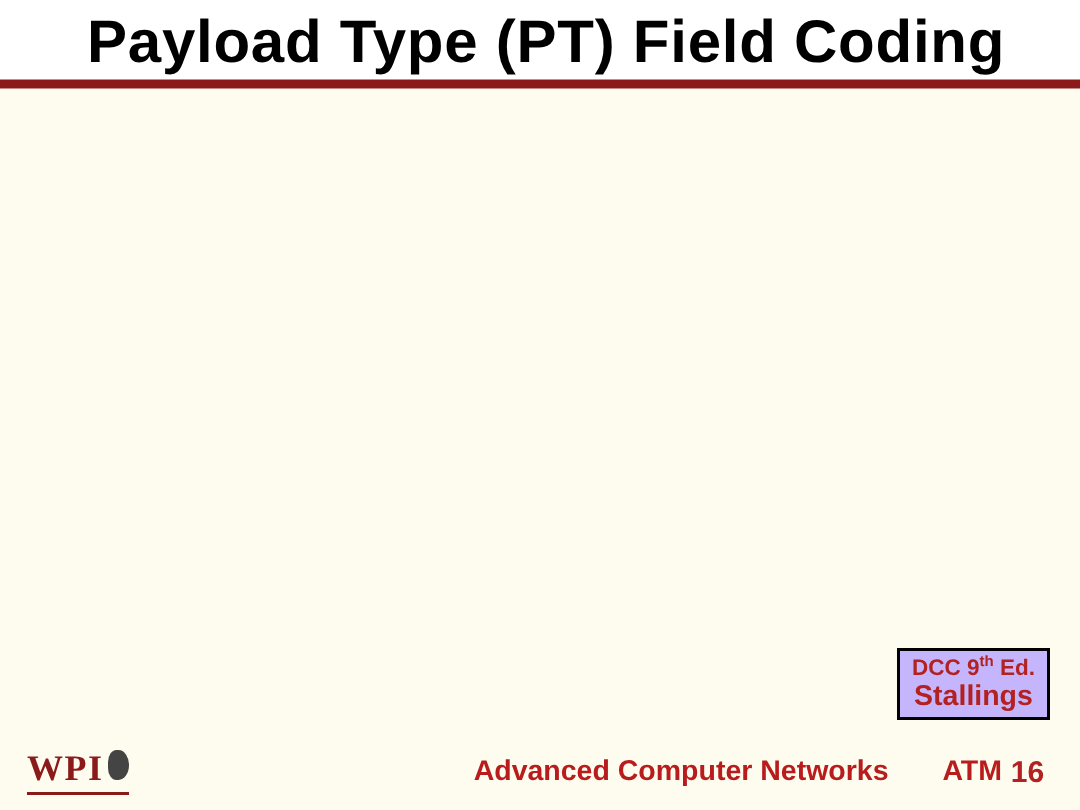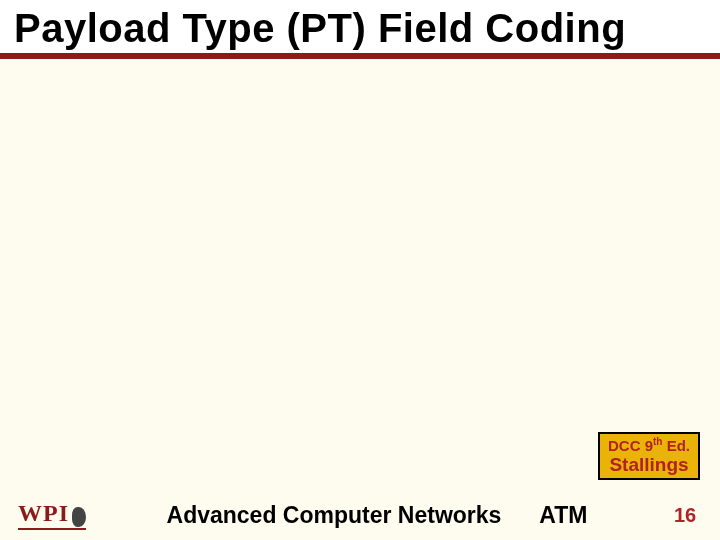--- a/index.html
+++ b/index.html
@@ -15,27 +15,28 @@
     width: 100%;
     background: #ffffff;
     border-bottom: 6px solid #8b1a1a;
     padding: 6px 14px 2px 14px;
   }
   .title-text {
     font-size: 40px;
     font-weight: bold;
     color: #000;
     letter-spacing: 0.5px;
+    margin-left: 44px;
   }
   .citation-box {
     position: absolute;
     right: 20px;
     bottom: 60px;
     border: 2px solid #000;
-    background: #eab308;
+    background: #c4b5fd;
     padding: 2px 8px;
     text-align: center;
     line-height: 1.15;
   }
   .citation-line1 {
     font-size: 15px;
     font-weight: bold;
     color: #b22222;
     white-space: nowrap;
   }
@@ -51,45 +52,45 @@
     position: absolute;
     left: 0;
     bottom: 10px;
     width: 100%;
     display: flex;
     align-items: center;
     padding: 0 18px;
   }
   .logo {
     display: flex;
-    align-items: flex-end;
+    align-items: flex-start;
     gap: 3px;
     border-bottom: 2px solid #8b1a1a;
     padding-bottom: 1px;
   }
   .logo-text {
     font-family: Georgia, "Times New Roman", serif;
     font-size: 24px;
     font-weight: bold;
     color: #8b1a1a;
     letter-spacing: 1px;
   }
   .logo-head {
     width: 14px;
     height: 20px;
     background: #444;
     border-radius: 40% 50% 50% 40%;
     position: relative;
   }
   .footer-center {
     flex: 1;
-    text-align: center;
-    font-size: 23px;
+    text-align: right;
+    font-size: 19px;
     font-weight: bold;
-    color: #000000;
+    color: #b91c1c;
   }
   .footer-center .gap {
     display: inline-block;
     width: 26px;
   }
   .page-num {
     font-size: 20px;
     font-weight: bold;
     color: #b22222;
     min-width: 34px;

